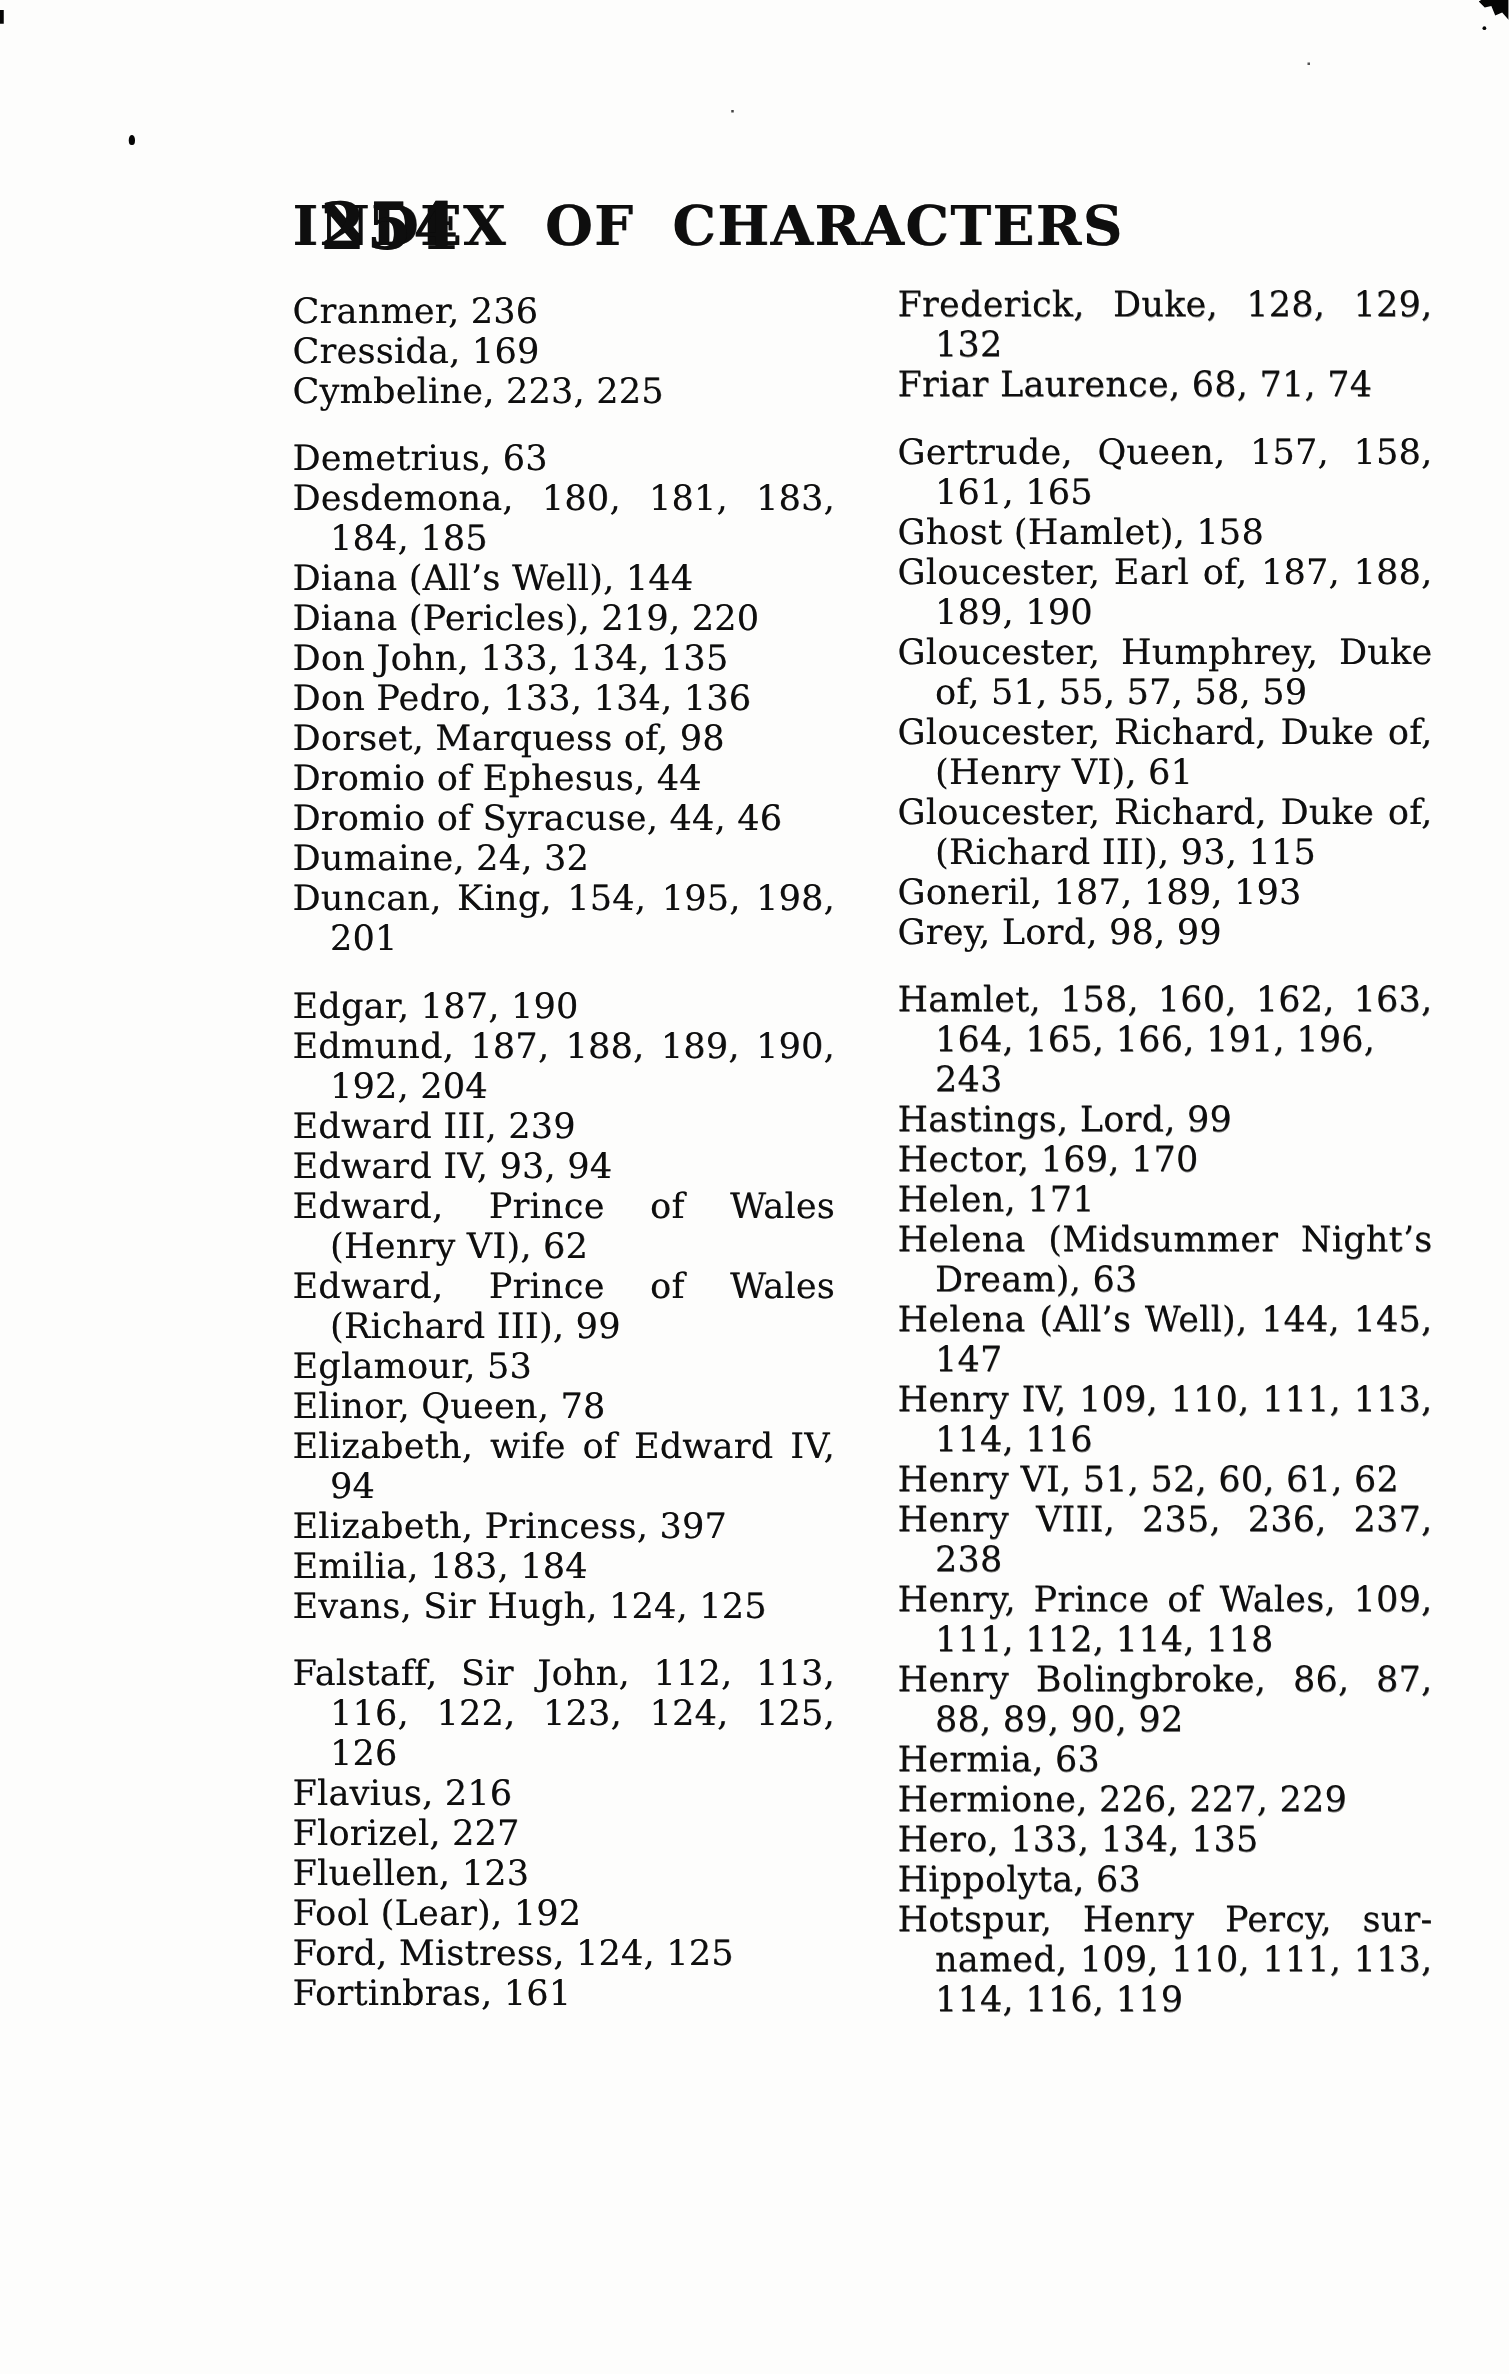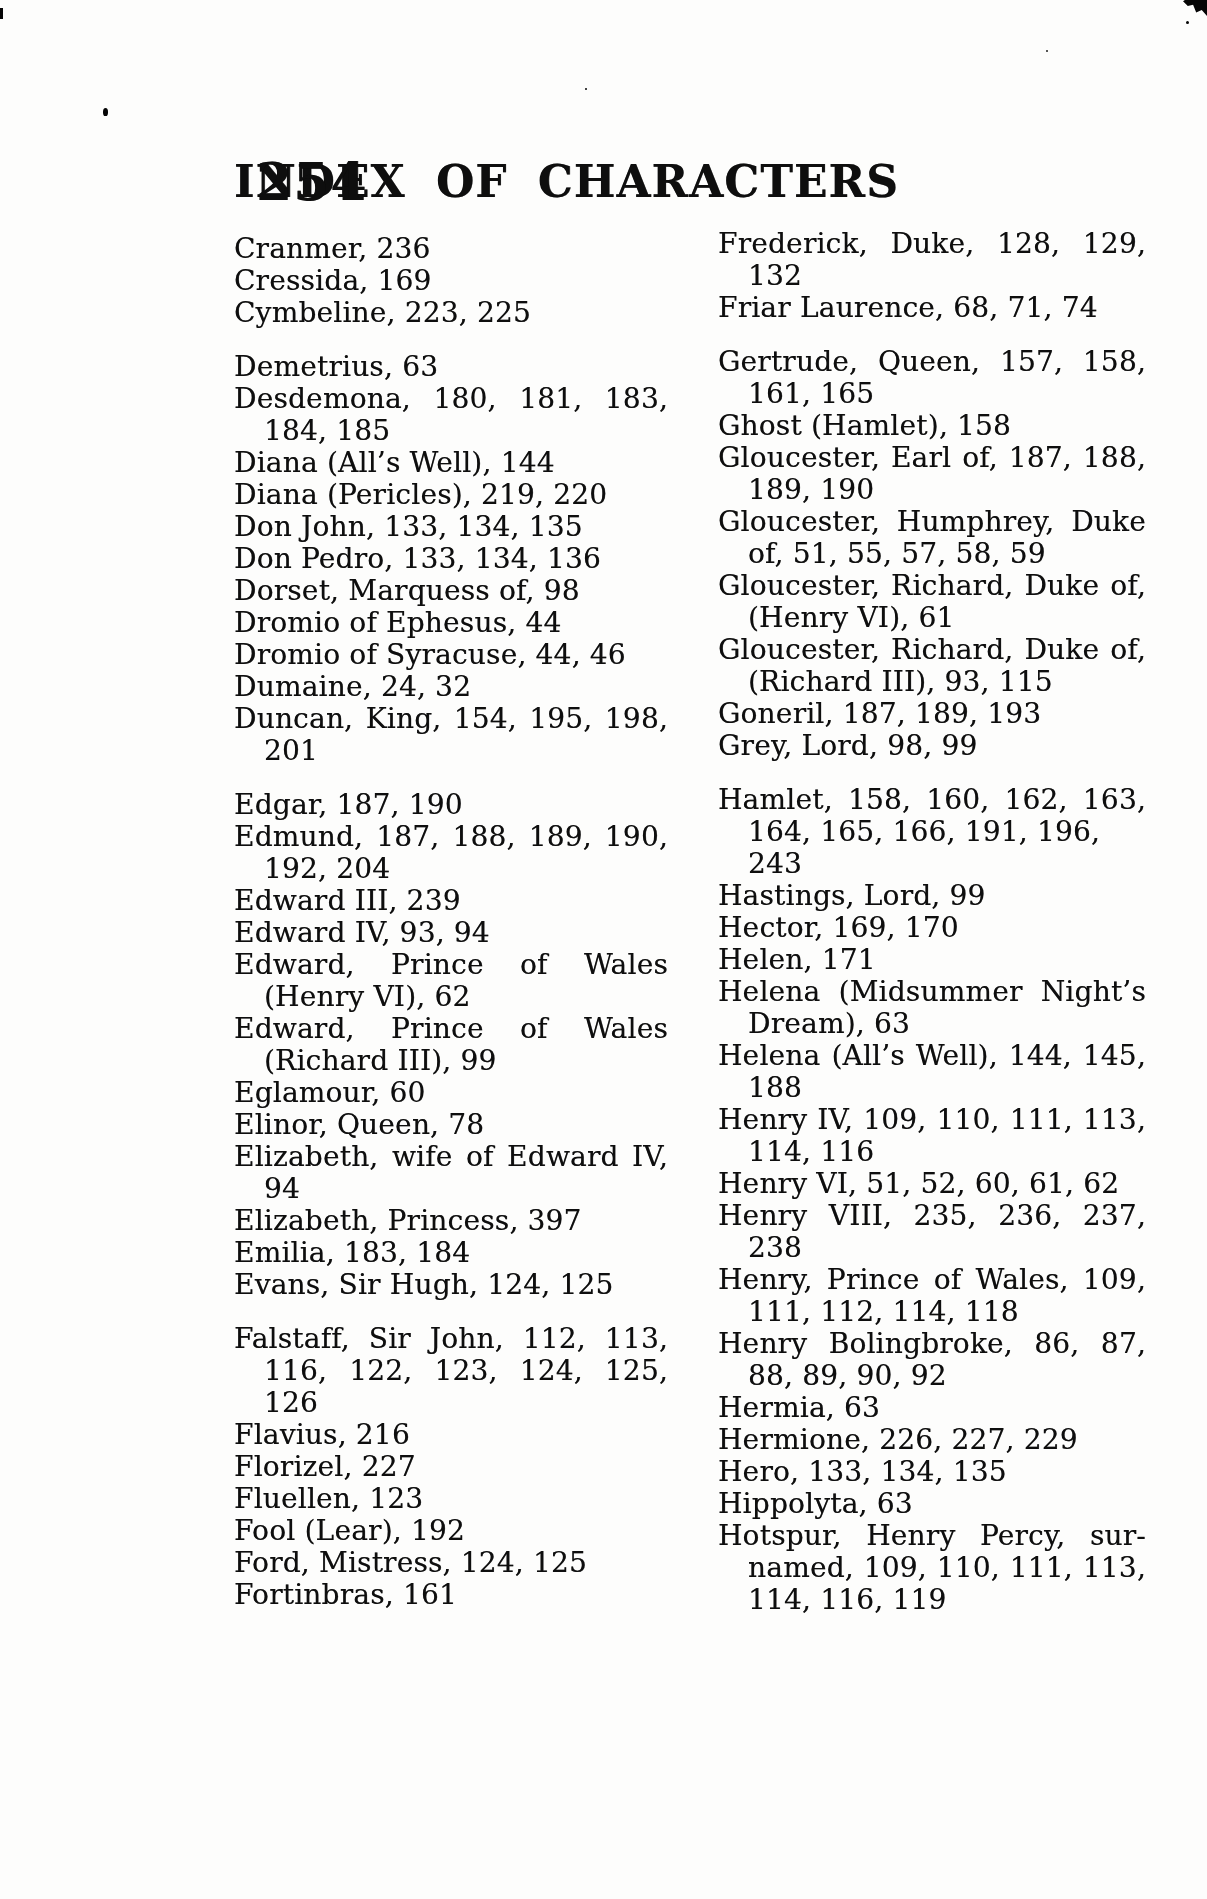--- a/index.html
+++ b/index.html
@@ -136,21 +136,21 @@
         </div>
         <div class="entry">
           <div class="line fill"><span>Edward, Prince of Wales</span></div>
           <div class="line cont"><span class="it">(Henry VI)</span><span>, 62</span></div>
         </div>
         <div class="entry">
           <div class="line fill"><span>Edward, Prince of Wales</span></div>
           <div class="line cont"><span class="it">(Richard III)</span><span>, 99</span></div>
         </div>
         <div class="entry">
-          <div class="line"><span>Eglamour, 60</span></div>
+          <div class="line"><span>Eglamour, 53</span></div>
         </div>
         <div class="entry">
           <div class="line"><span>Elinor, Queen, 78</span></div>
         </div>
         <div class="entry">
           <div class="line fill"><span>Elizabeth, wife of Edward IV,</span></div>
           <div class="line cont"><span>94</span></div>
         </div>
         <div class="entry">
           <div class="line"><span>Elizabeth, Princess, 397</span></div>
@@ -242,21 +242,21 @@
         </div>
         <div class="entry">
           <div class="line"><span>Helen, 171</span></div>
         </div>
         <div class="entry">
           <div class="line fill"><span>Helena </span><span class="it">(Midsummer Night’s</span></div>
           <div class="line cont"><span class="it">Dream)</span><span>, 63</span></div>
         </div>
         <div class="entry">
           <div class="line fill"><span>Helena </span><span class="it">(All’s Well)</span><span>, 144, 145,</span></div>
-          <div class="line cont"><span>188</span></div>
+          <div class="line cont"><span>147</span></div>
         </div>
         <div class="entry">
           <div class="line fill"><span>Henry IV, 109, 110, 111, 113,</span></div>
           <div class="line cont"><span>114, 116</span></div>
         </div>
         <div class="entry">
           <div class="line"><span>Henry VI, 51, 52, 60, 61, 62</span></div>
         </div>
         <div class="entry">
           <div class="line fill"><span>Henry VIII, 235, 236, 237,</span></div>

